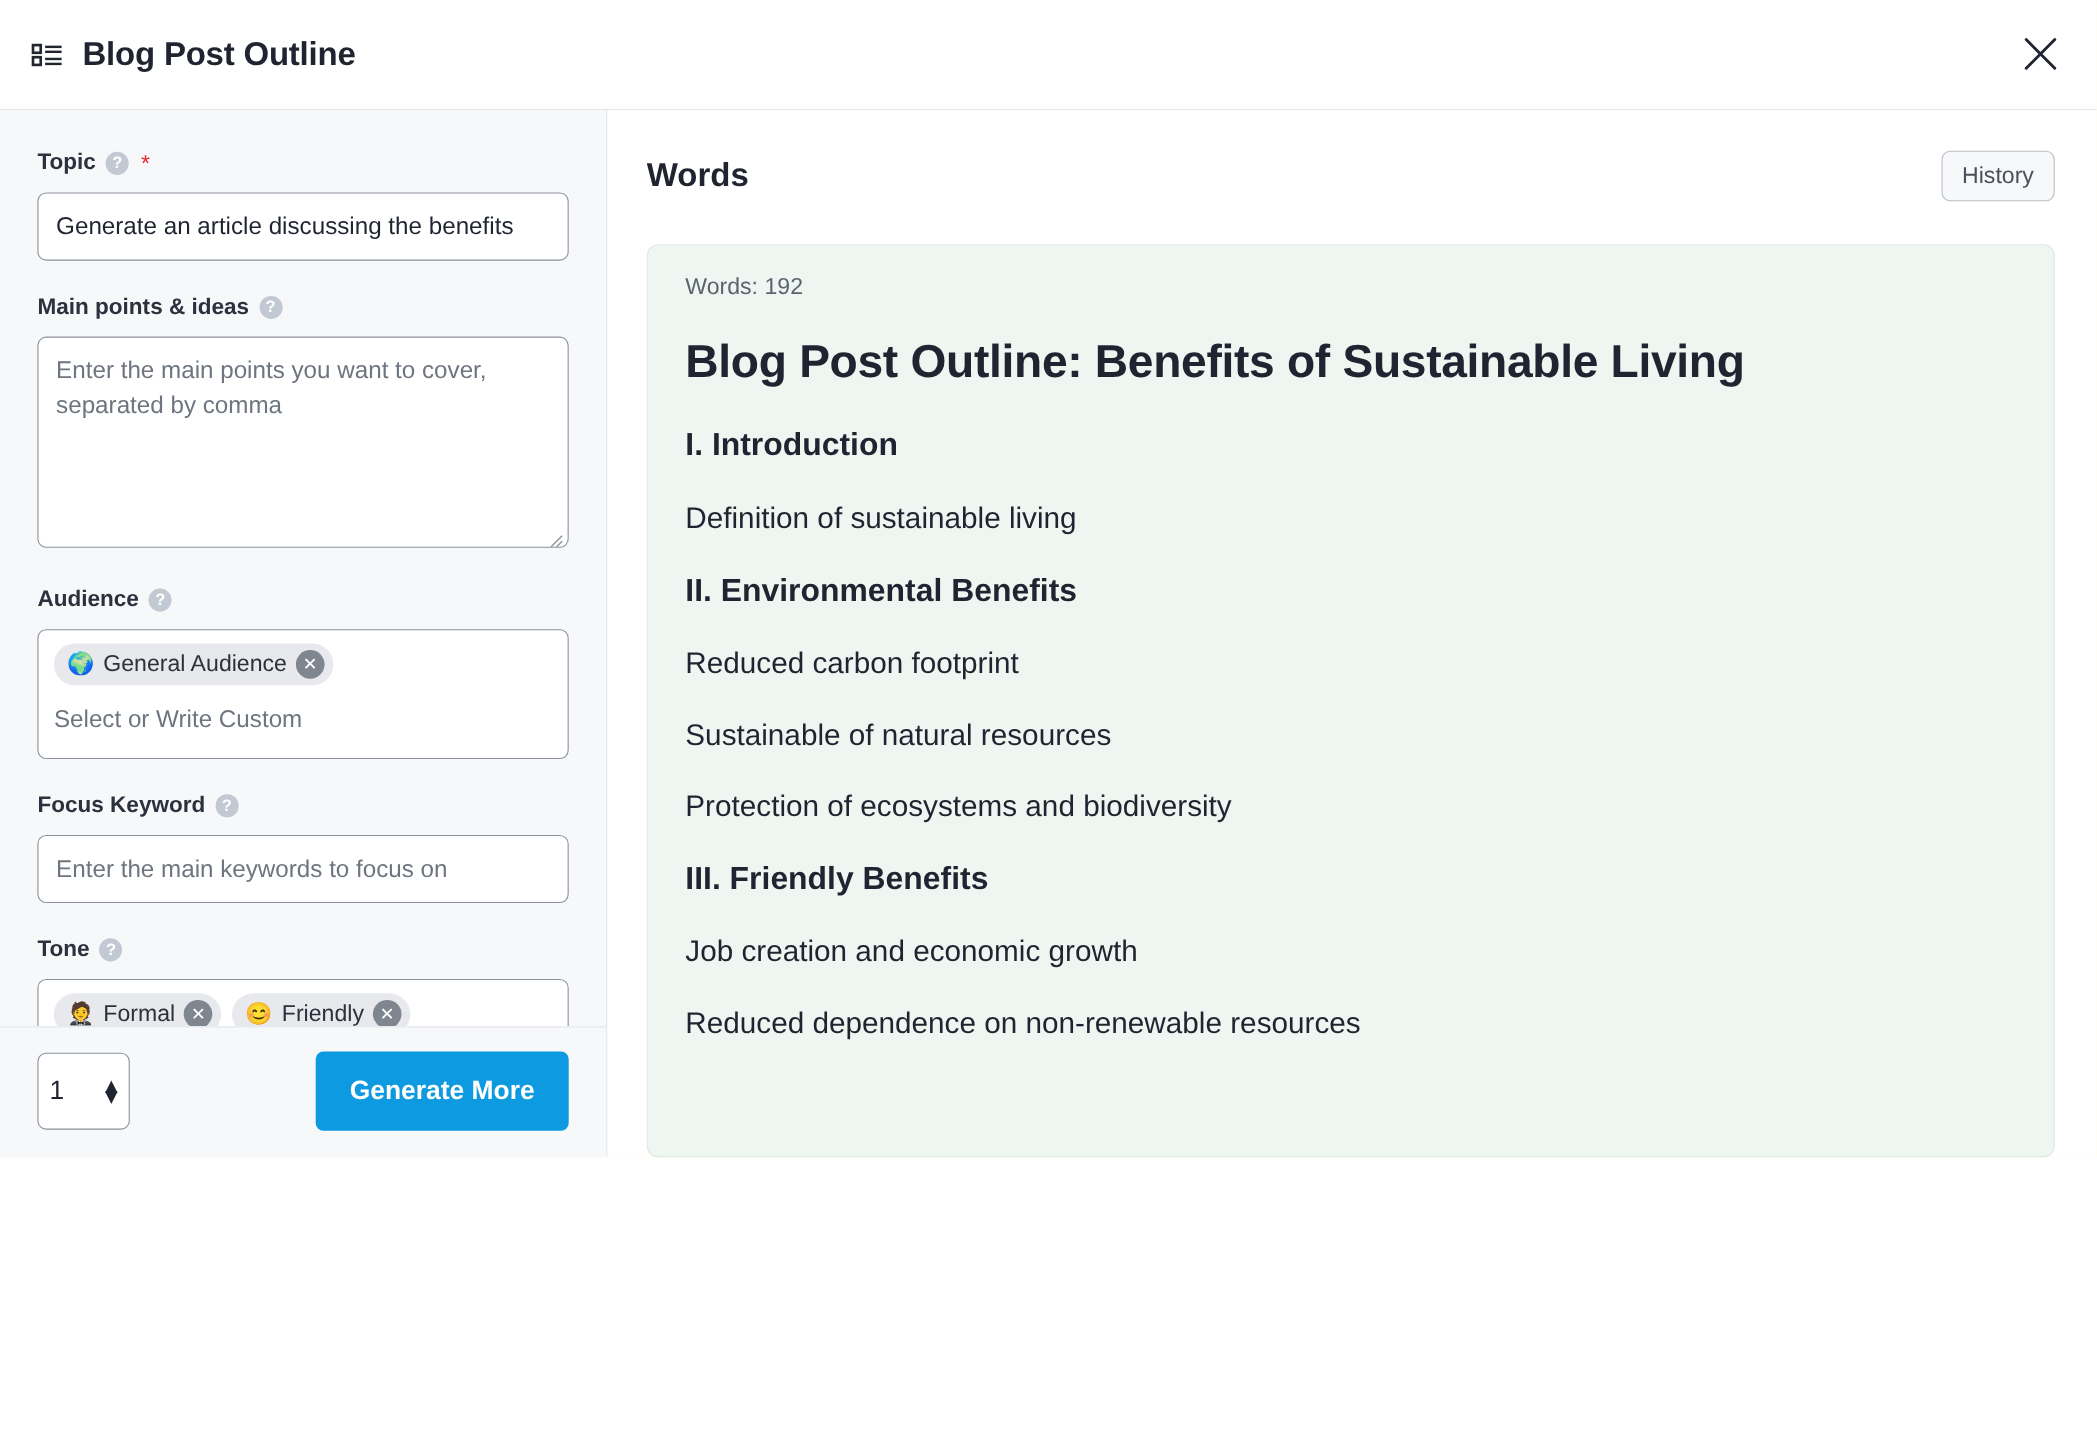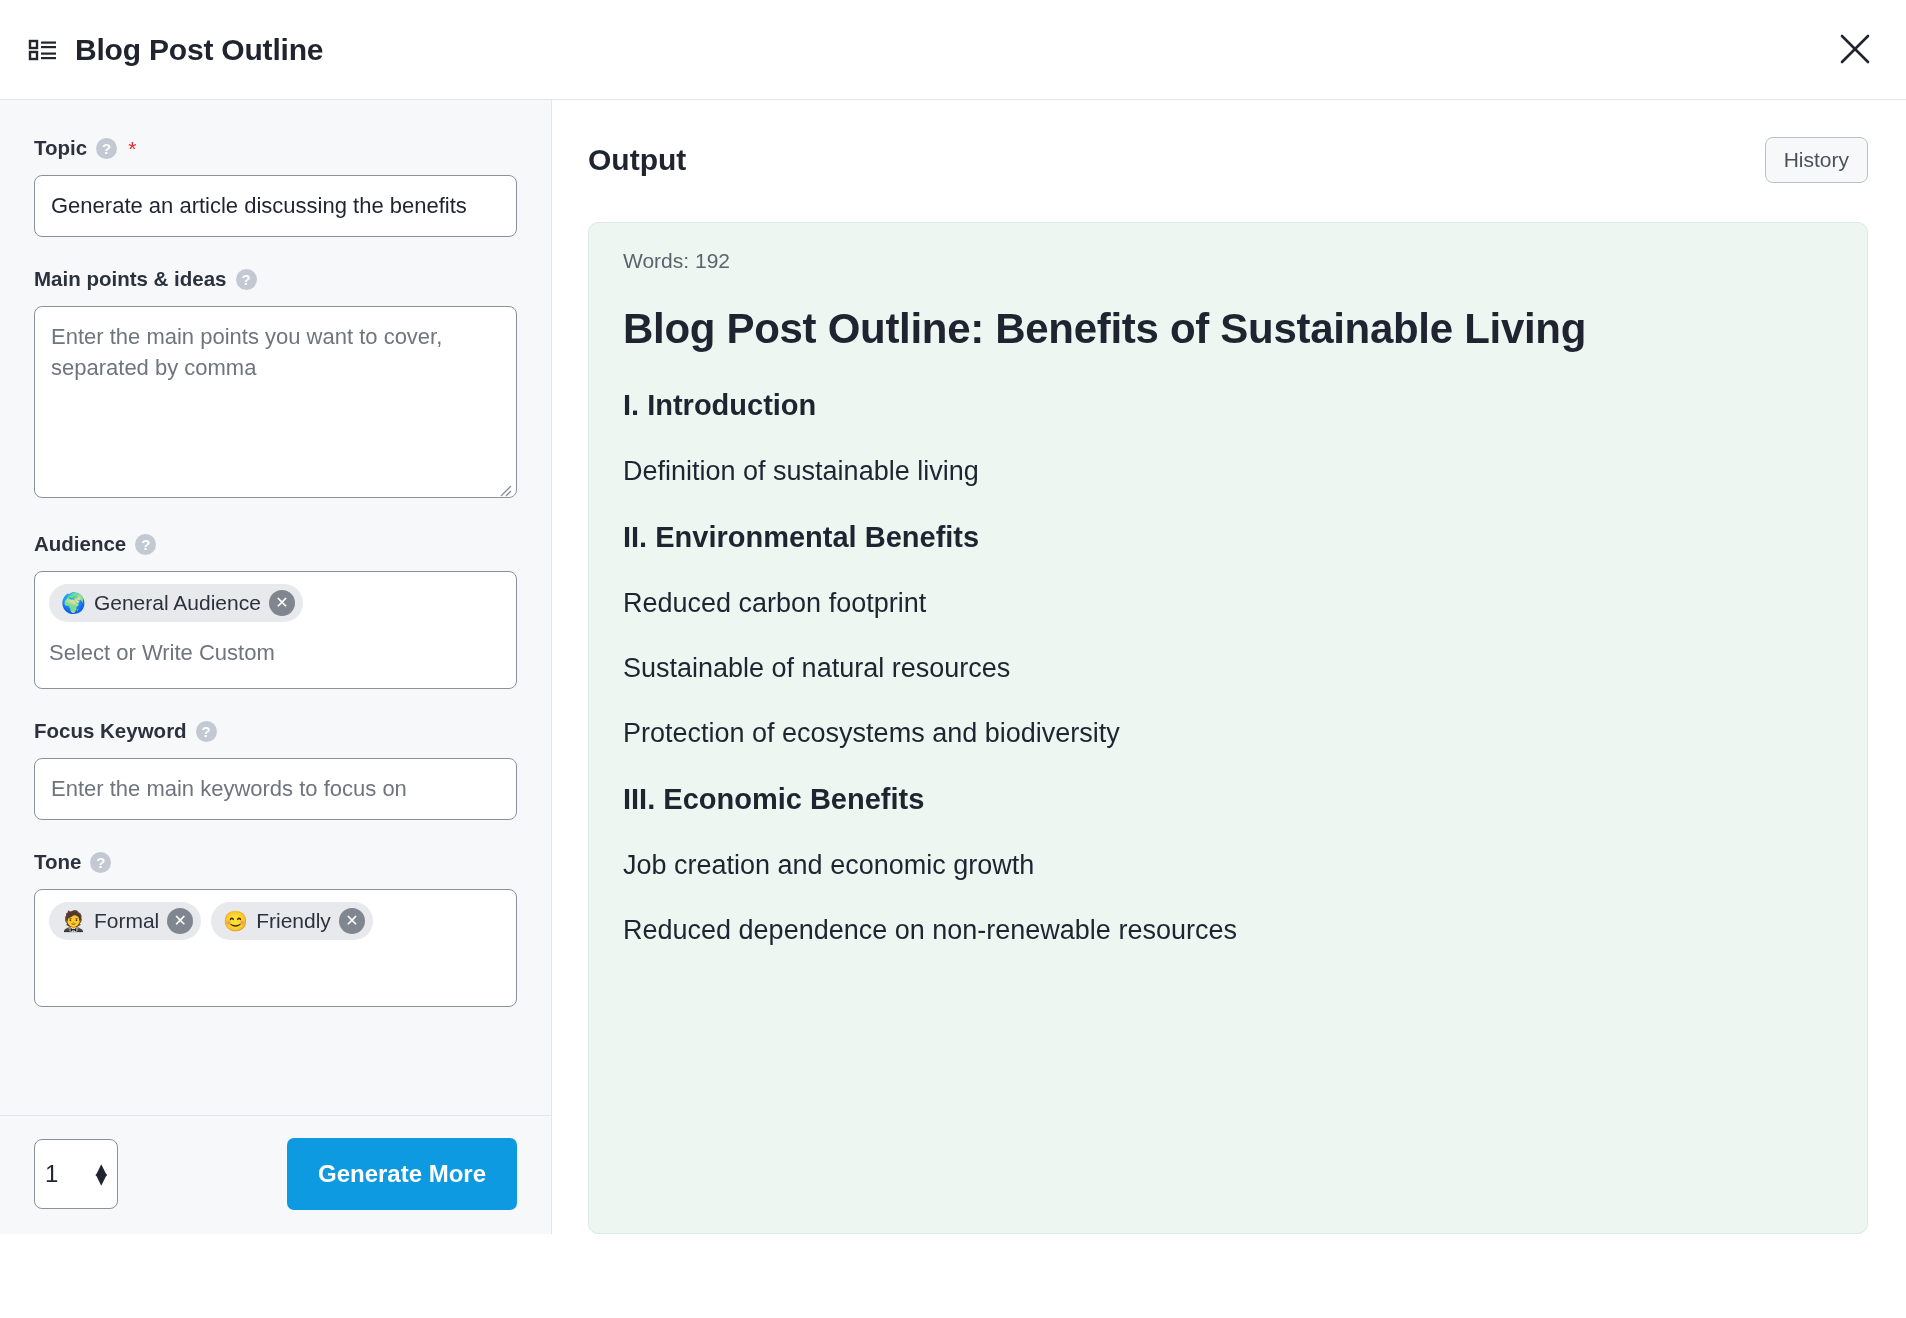--- a/index.html
+++ b/index.html
@@ -8,21 +8,21 @@
     width: 1906px;
     height: 1318px;
     overflow: hidden;
     background: #ffffff;
     font-family: "Liberation Sans", sans-serif;
   }
 
   .app {
     position: relative;
     width: 1906px;
-    height: 1234px;
+    height: 1052px;
     background: #fef9c3;
     display: flex;
     flex-direction: column;
   }
 
   
   .top-hairline {
     position: absolute;
     top: 0; left: 0;
     width: 100%;
@@ -444,35 +444,35 @@
             <span>▲</span>
             <span>▼</span>
           </span>
         </div>
         <button class="generate-btn">Generate More</button>
       </div>
     </div>
 
     <div class="right-panel">
       <div class="output-header">
-        <div class="output-title">Output</div>
+        <div class="output-title">Words</div>
         <button class="history-btn">History</button>
       </div>
 
       <div class="output-card">
         <div class="words-count">Words: 192</div>
         <div class="out-h1">Blog Post Outline: Benefits of Sustainable Living</div>
         <div id="output-blocks">
             <div class="out-h2">I. Introduction</div>
             <div class="out-p">Definition of sustainable living</div>
             <div class="out-h2">II. Environmental Benefits</div>
             <div class="out-p">Reduced carbon footprint</div>
             <div class="out-p">Sustainable of natural resources</div>
             <div class="out-p">Protection of ecosystems and biodiversity</div>
-            <div class="out-h2">III. Economic Benefits</div>
+            <div class="out-h2">III. Friendly Benefits</div>
             <div class="out-p">Job creation and economic growth</div>
             <div class="out-p">Reduced dependence on non-renewable resources</div>
           </div>
       </div>
     </div>
 
   </div>
 </div>
 
 </body></html>

